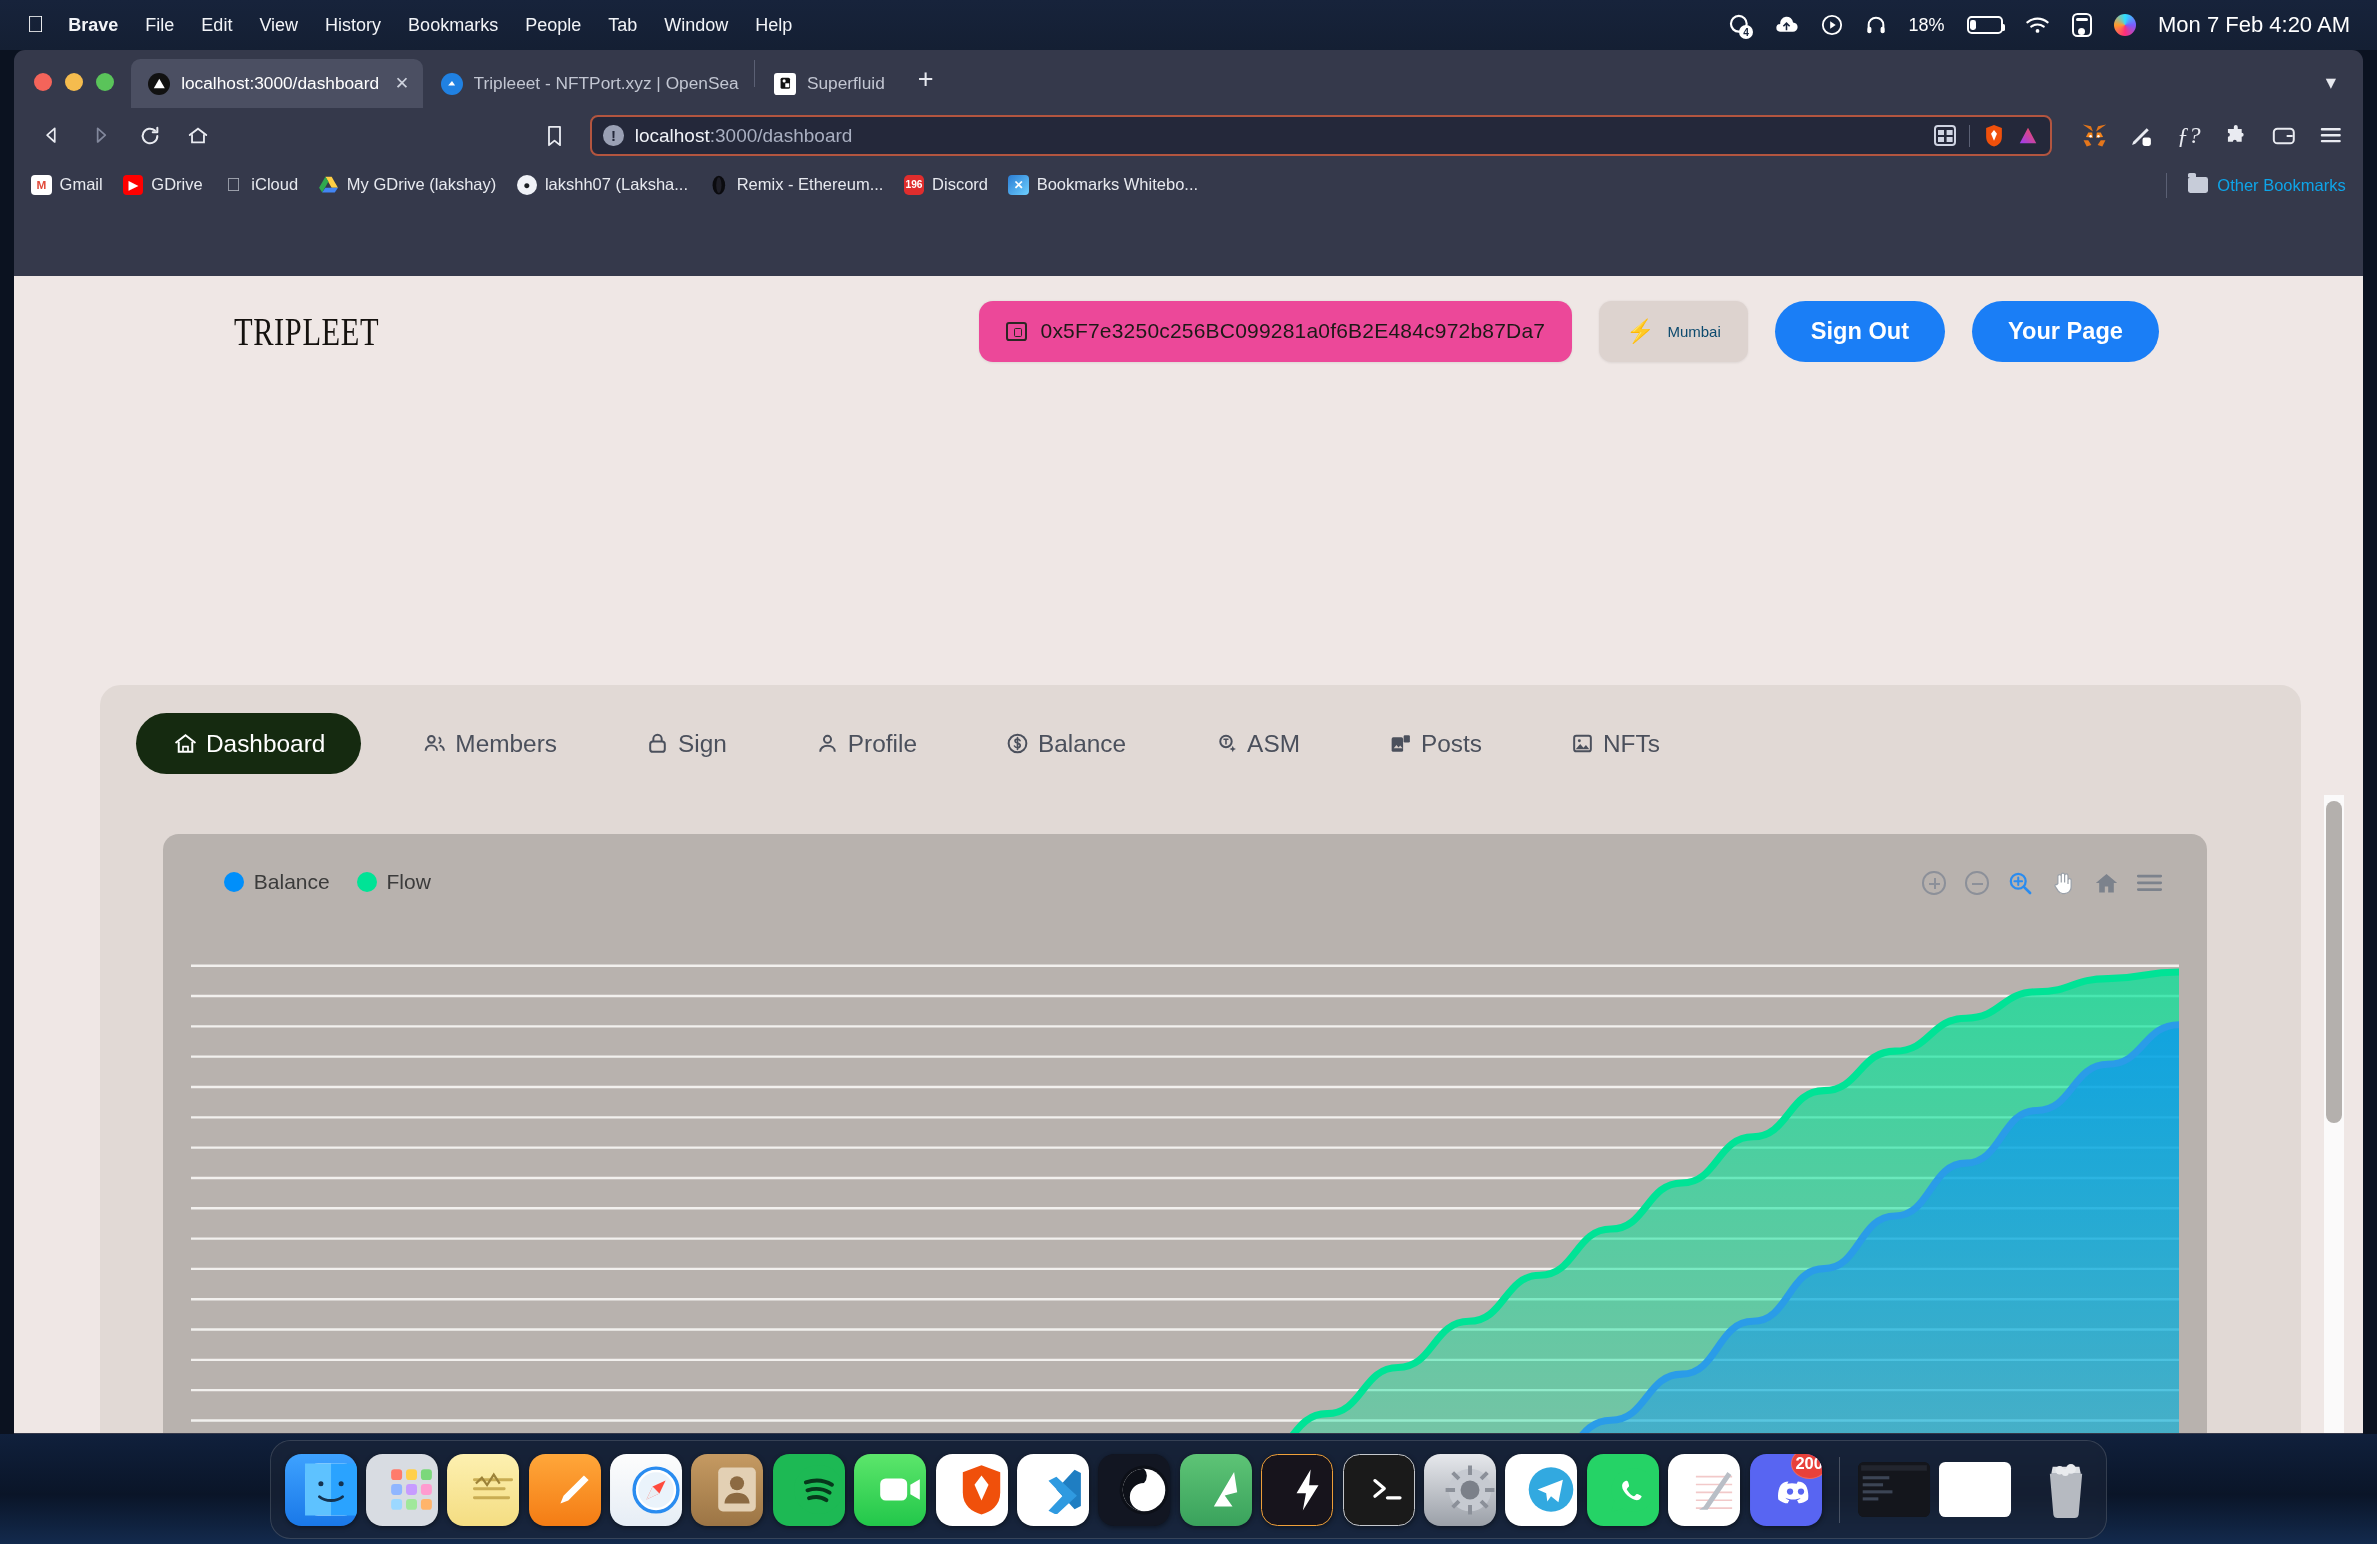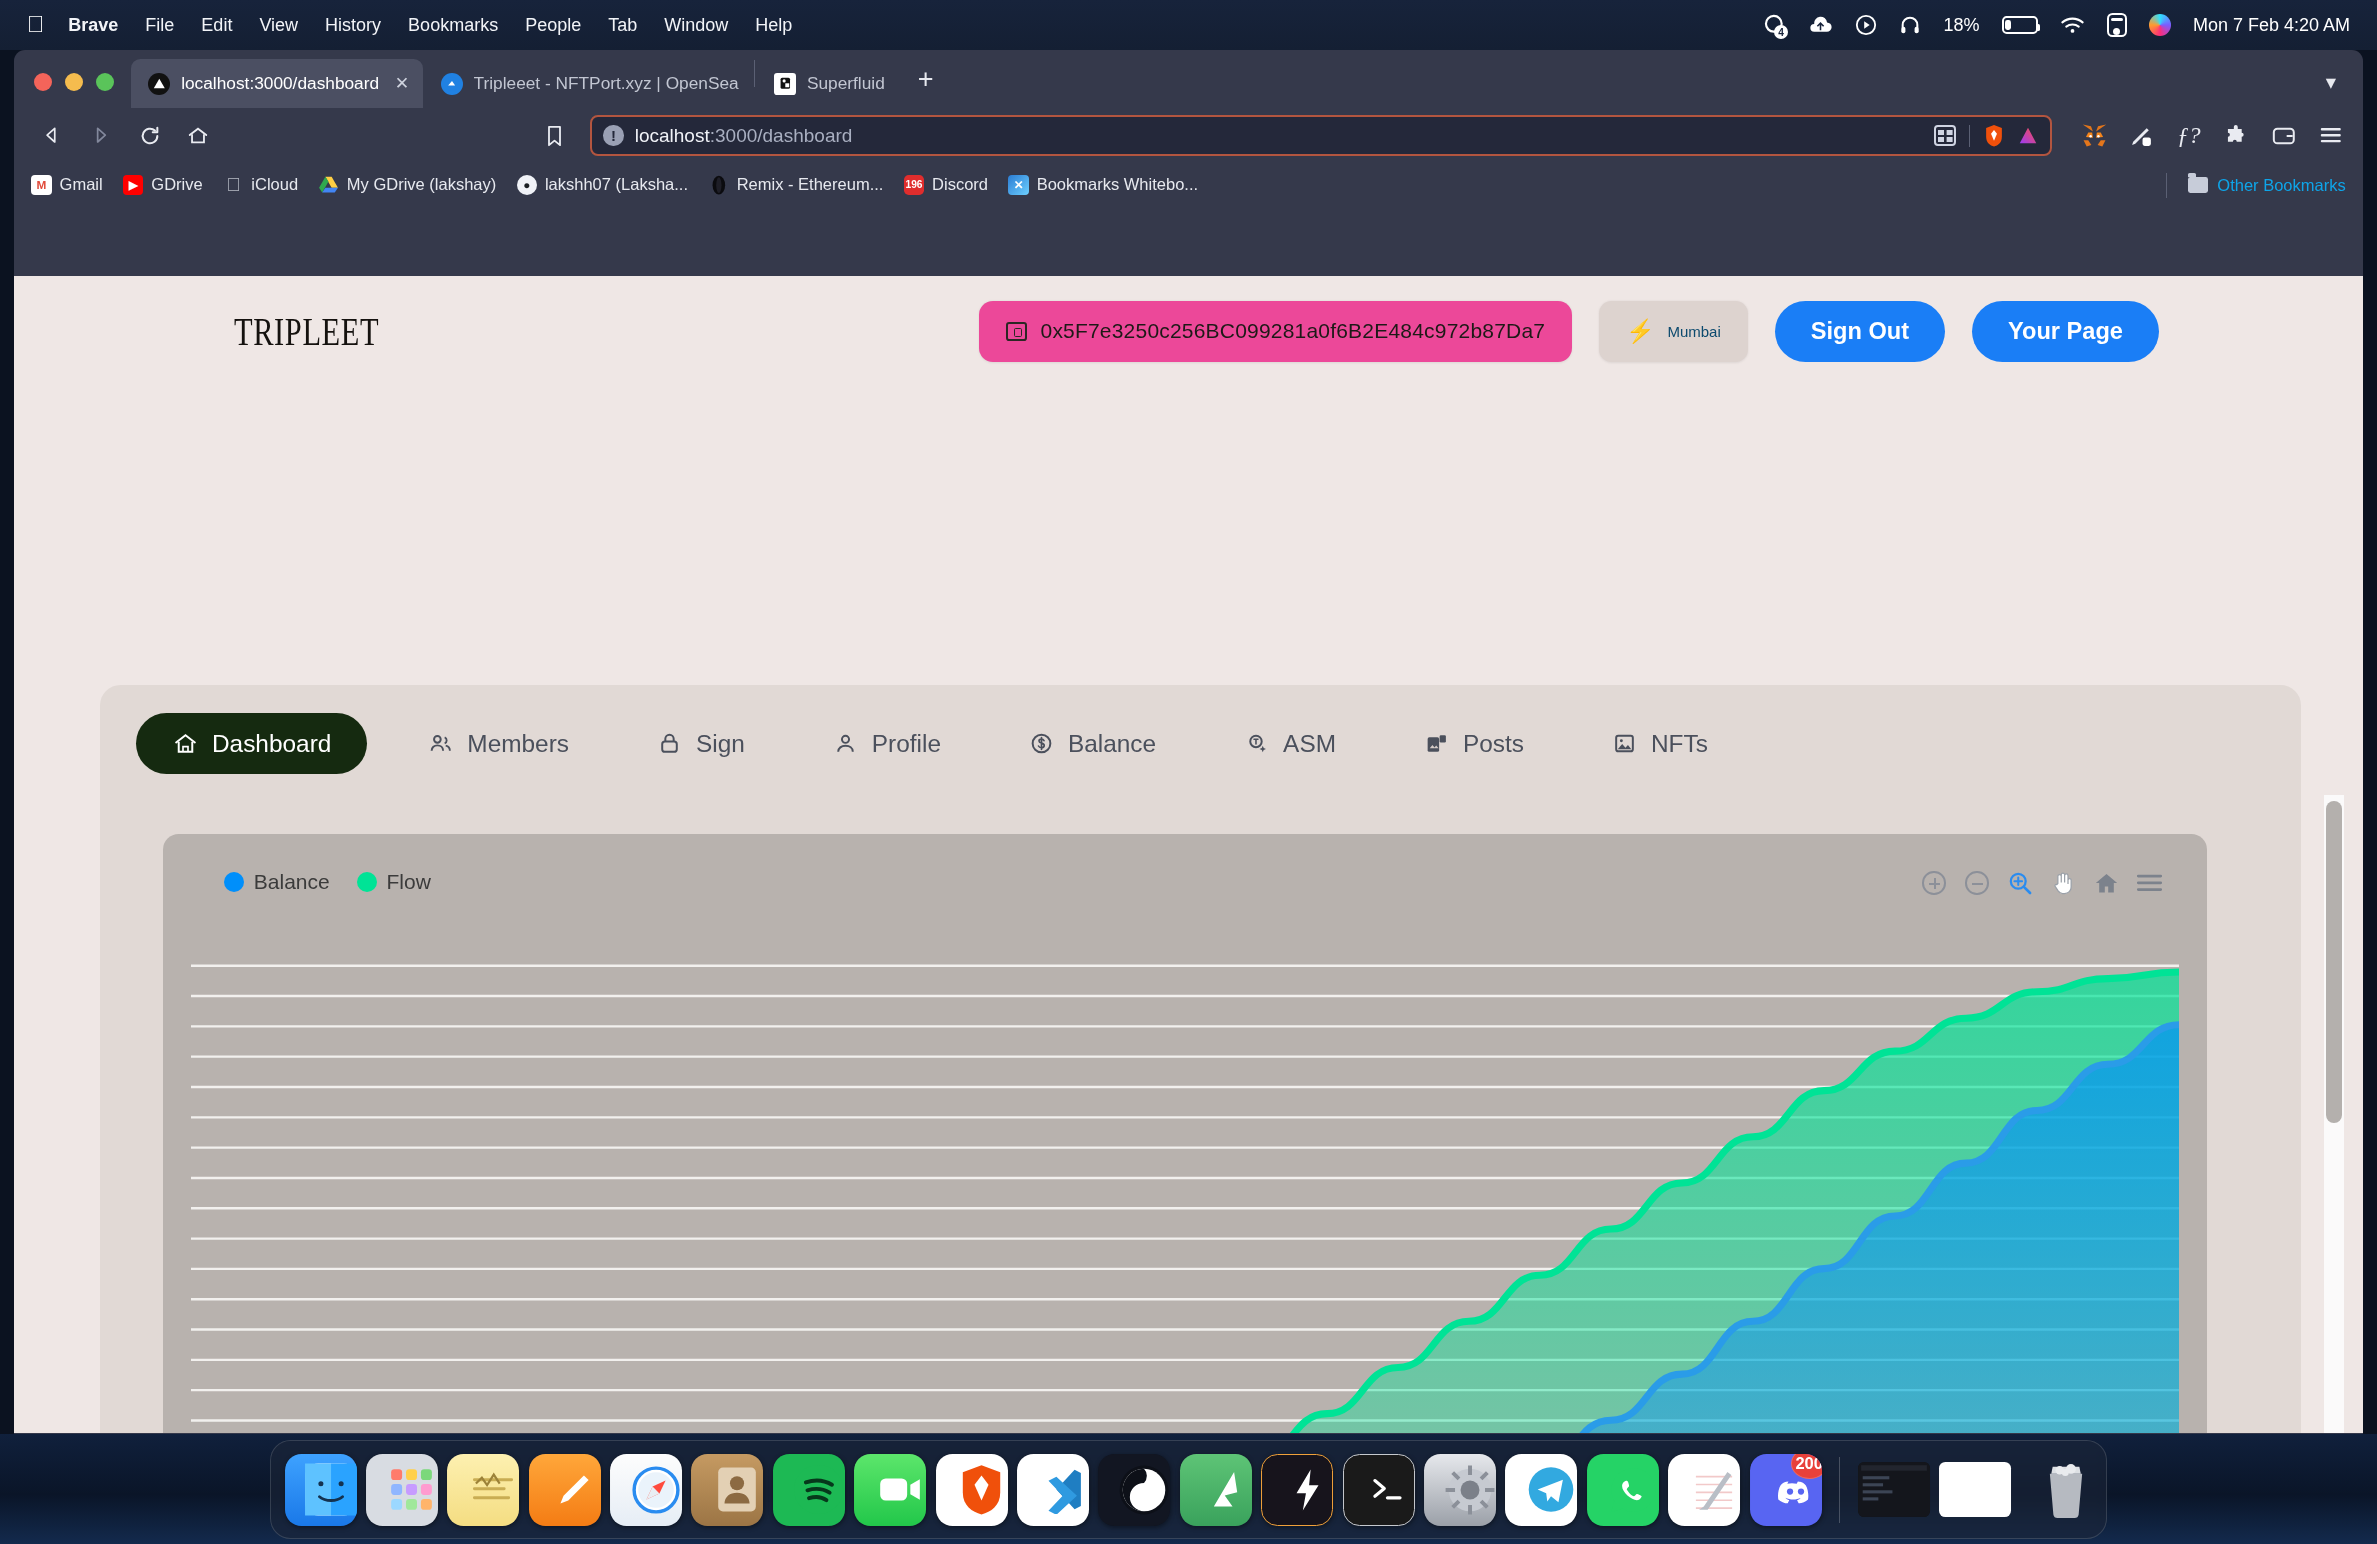--- a/index.html
+++ b/index.html
@@ -27,21 +27,21 @@
     width:36px;height:18px;border:2px solid #fff;border-radius:4.7px;position:relative;
     display:inline-block;
   }
   .batt:after{content:"";position:absolute;right:-4.7px;top:5.5px;width:3.1px;height:7px;background:#fff;border-radius:0 1.6px 1.6px 0;}
   .batt i{position:absolute;left:1.6px;top:1.6px;bottom:1.6px;width:18%;background:#fff;border-radius:2.4px;display:block;}
   .cc{width:20.4px;height:23.6px;border:2px solid #fff;border-radius:5.5px;position:relative;display:inline-block;}
   .cc:before{content:"";position:absolute;left:2.4px;right:2.4px;top:3.1px;height:2.4px;background:#fff;border-radius:1.6px;}
   .cc:after{content:"";position:absolute;left:4.7px;top:12.6px;width:7px;height:7px;border-radius:50%;background:#fff;}
   .siri{width:22px;height:22px;border-radius:50%;
     background:conic-gradient(from 180deg,#ff2d7a,#ff9b2d,#2de0ff,#7b5cff,#ff2d7a);}
-  .clock{ font-size:18px; color:#fff; white-space:nowrap; }
+  .clock{ font-size:22px; color:#fff; white-space:nowrap; }
   .badge-num{
     position:absolute; right:-1.6px; bottom:-2.4px; background:#fff; color:#17233b;
     font-size:10.2px; width:14px;height:14px;border-radius:50%;
     display:flex;align-items:center;justify-content:center;font-weight:bold;
   }
 
   
   #browser{
     position:absolute; top:50px; left:14px; width:2349px; height:1384px;
     background:#35394b; border-radius:11px 11px 0 0; overflow:hidden;
@@ -126,21 +126,21 @@
     padding:0 36px; white-space:nowrap;
   }
 
   
   #card{
     position:absolute; left:86px; top:409px; width:2201px; height:967px;
     background:#e1d9d5; border-radius:20.4px;
   }
   #tabsrow{ display:flex; align-items:center; padding:28px 0 0 36px; gap:0; }
   .ntab{
-    display:flex;align-items:center;gap:13px; height:61px; padding:0 27px; border-radius:31px;
+    display:flex;align-items:center;gap:7px; height:61px; padding:0 27px; border-radius:31px;
     font-size:24.4px; color:#4b505c; white-space:nowrap; margin-right:33px;text-align:center;
   }
   .ntab.active{ background:#152a10; color:#ffffff; padding:0 36px; }
   .ntab .ti{ width:27px;height:27px;display:flex;align-items:center;justify-content:center;flex:0 0 auto;}
 
   
   #chartcard{
     position:absolute; left:63px; top:149px; width:2044px; height:794px;
     background:#b8b2ae; border-radius:15.7px 15.7px 0 0; overflow:hidden;
   }

